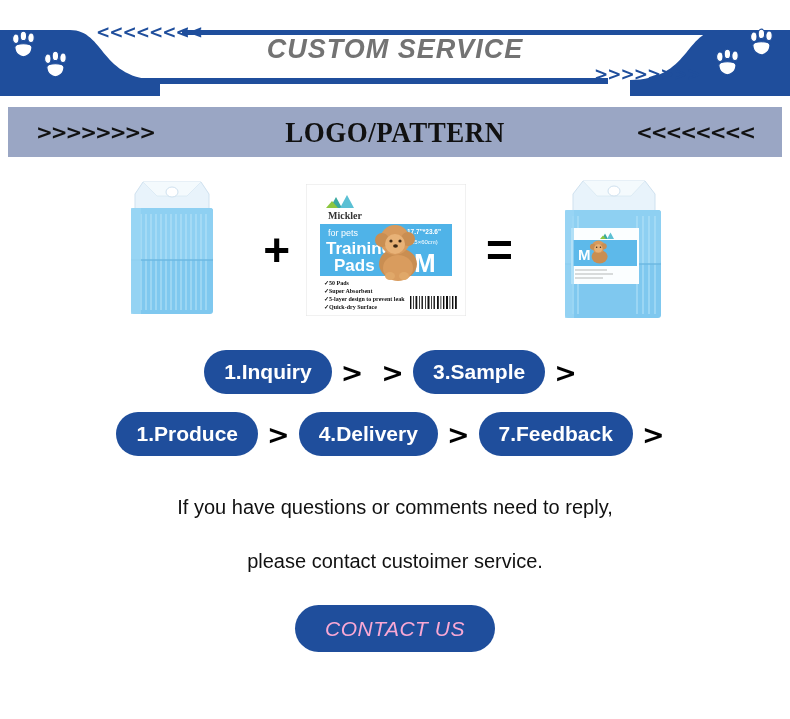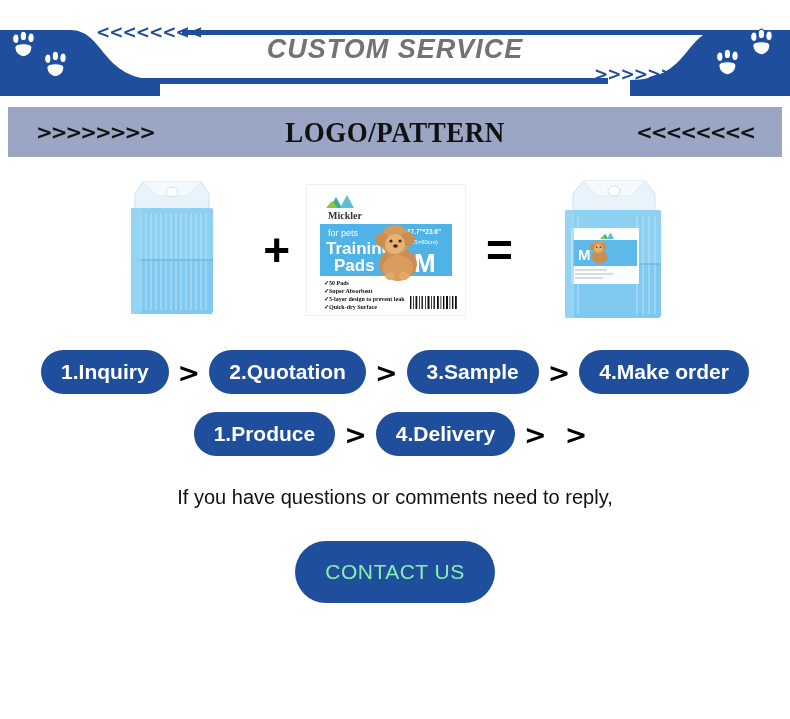--- a/index.html
+++ b/index.html
@@ -143,44 +143,45 @@
     color: #000000;
     font-size: 27px;
     font-weight: bold;
     padding: 0 9px;
     line-height: 1;
     font-family: "DejaVu Sans", sans-serif;
   }
 
   
   .footer {
-    margin-top: 22px;
+    margin-top: 32px;
     text-align: center;
   }
   .footer-line {
     color: #111111;
     font-size: 20px;
     line-height: 1;
     margin-bottom: 34px;
   }
   .contact-btn {
     display: inline-flex;
     align-items: center;
     justify-content: center;
     background: #1f4e9c;
-    color: #86efac;
+    color: #f9a8d4;
     border-radius: 999px;
     font-size: 21px;
     font-weight: normal;
     letter-spacing: 0.5px;
-    height: 62px;
+    height: 47px;
     padding: 0 30px;
     border: none;
     cursor: pointer;
     font-family: "Liberation Sans", sans-serif;
+    font-style: italic;
   }
 </style>
 </head>
 <body>
 
 <div class="header">
   <svg class="header-svg" width="790" height="98" viewBox="0 0 790 98">
     <defs>
       <clipPath id="hdrclip">
           <rect x="0" y="0" width="790" height="98"></rect>
@@ -382,32 +383,32 @@
       <rect x="32" y="40" width="9" height="108" fill="#9ad6f4" opacity="0.75"></rect>
     </svg>
   </div>
 </div>
 
 <div class="steps">
 
   <div class="step-row">
     <div class="pill">1.Inquiry</div>
     <span class="sep">&gt;</span>
-    <div class="pill">2.Quotation</div>
     <span class="sep">&gt;</span>
     <div class="pill">3.Sample</div>
     <span class="sep">&gt;</span>
-    <div class="pill">4.Make order</div>
   </div>
 
   <div class="step-row">
     <div class="pill">1.Produce</div>
     <span class="sep">&gt;</span>
     <div class="pill">4.Delivery</div>
     <span class="sep">&gt;</span>
+    <div class="pill">7.Feedback</div>
     <span class="sep">&gt;</span>
   </div>
 </div>
 
 <div class="footer">
   <div class="footer-line">If you have questions or comments need to reply,</div>
+  <div class="footer-line">please contact custoimer service.</div>
   <button class="contact-btn">CONTACT US</button>
 </div>
 
 </body></html>

